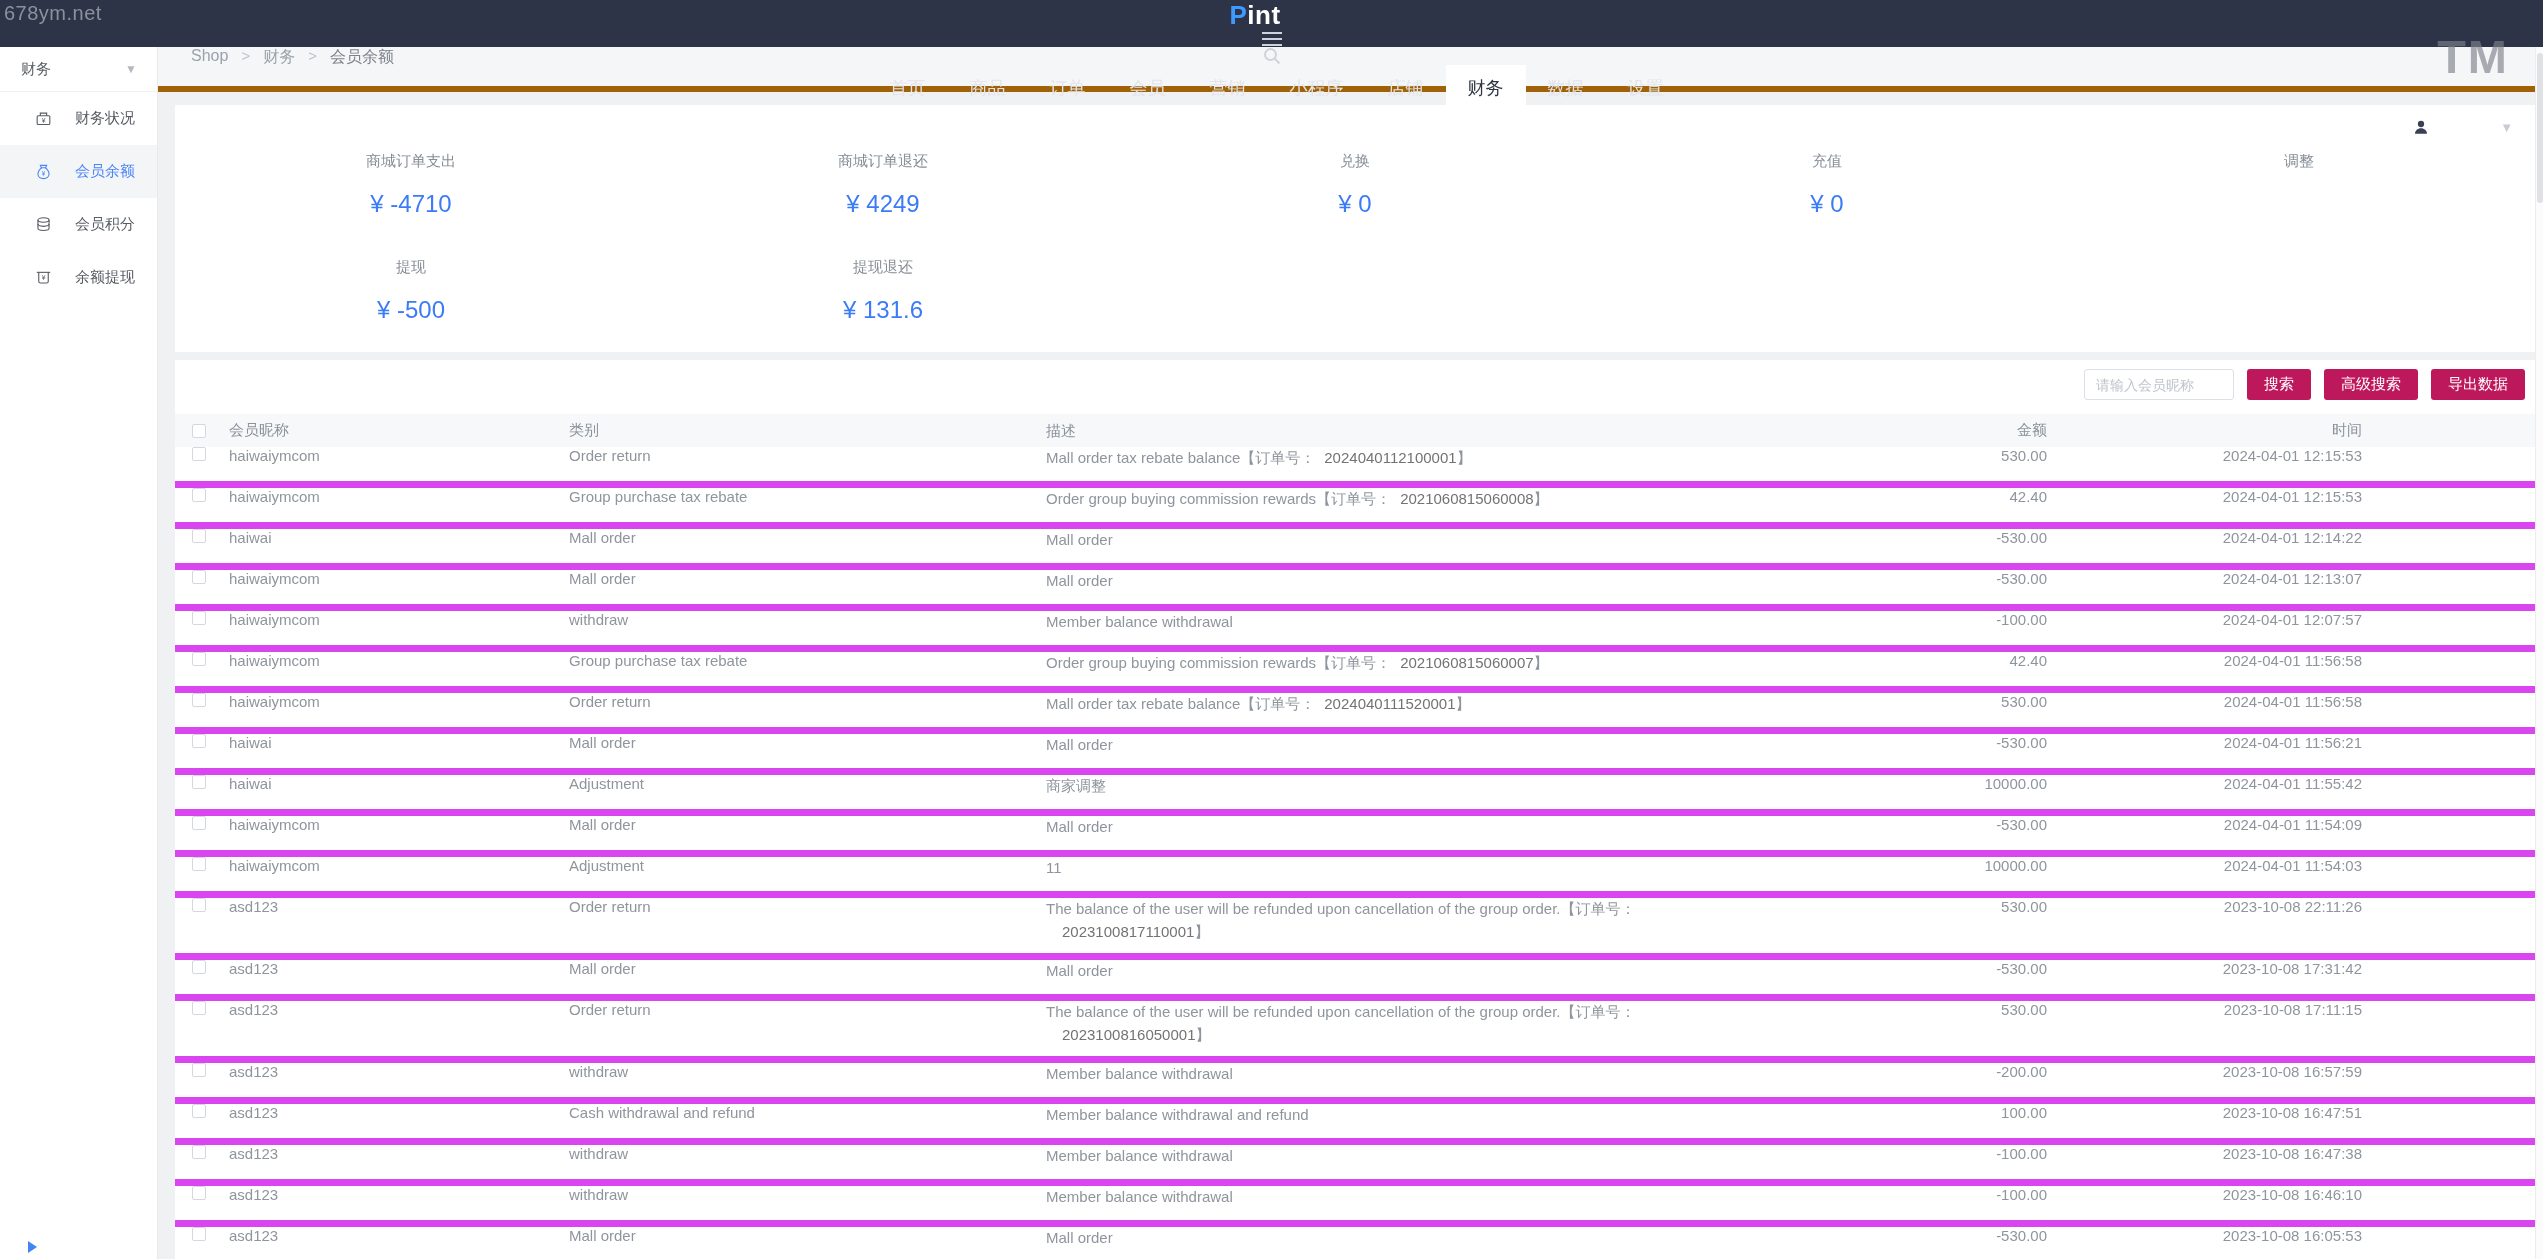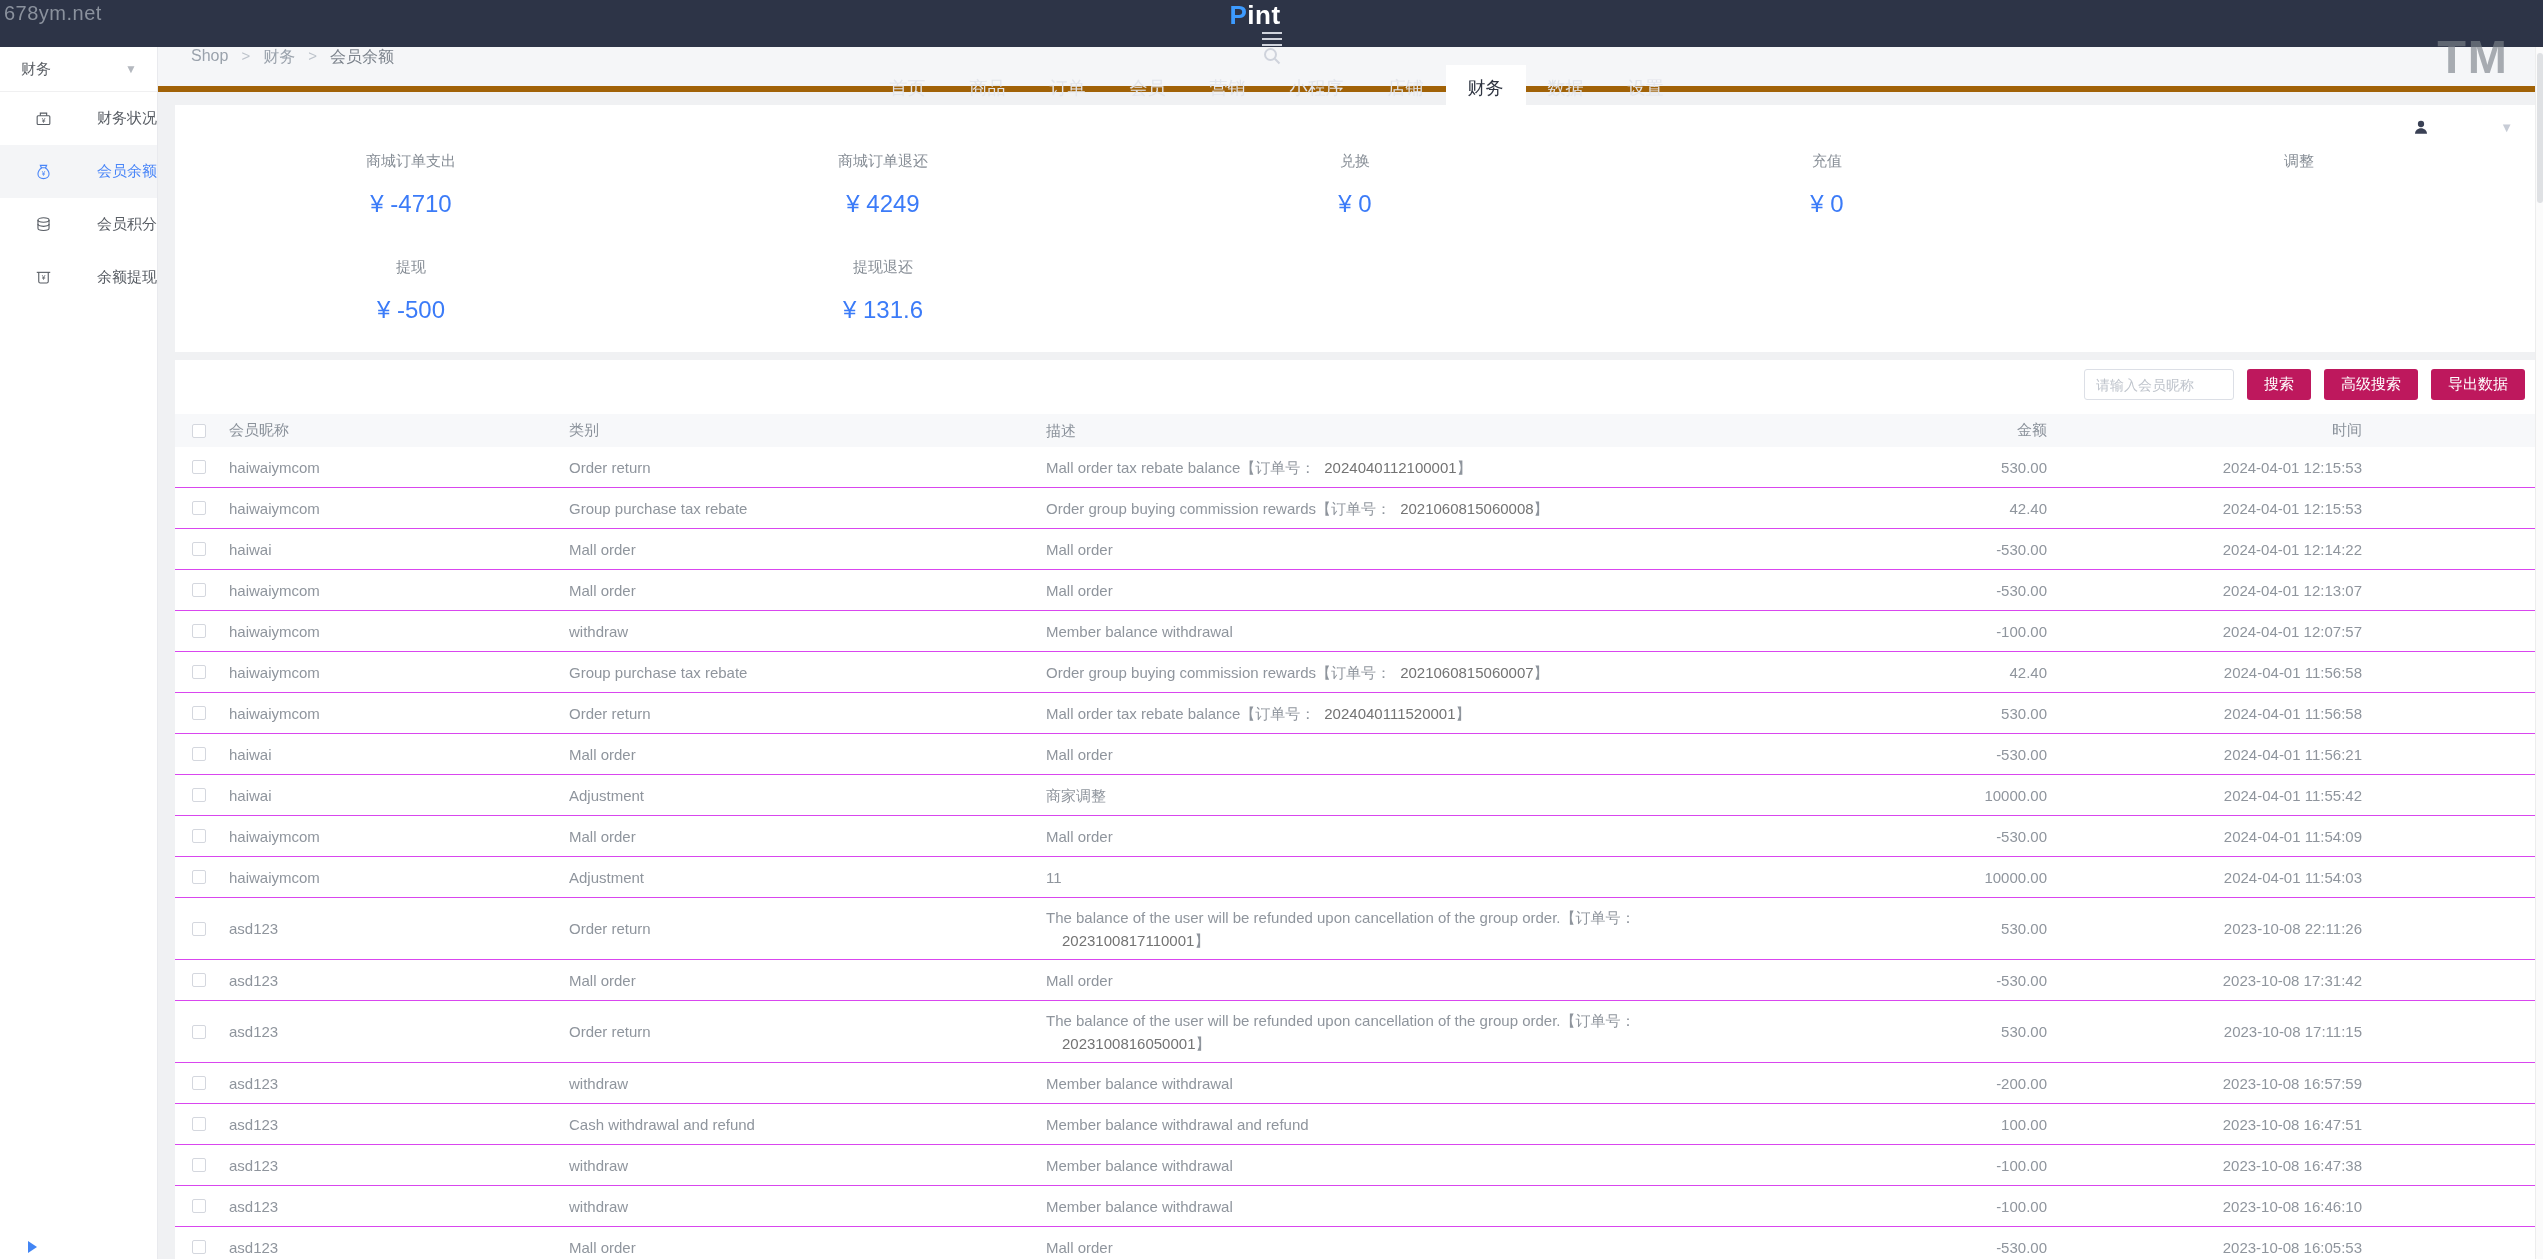--- a/index.html
+++ b/index.html
@@ -32,21 +32,21 @@
                color:rgba(170,176,186,.75); letter-spacing:.5px; }
   .wm-tm { position:absolute; top:33px; right:34px; z-index:20; font-size:47px; font-weight:bold;
            color:rgba(125,130,138,.65); line-height:1; letter-spacing:2px; }
   
   .sidebar { position:absolute; top:47px; left:0; bottom:0; width:158px; background:#fff;
              border-right:1px solid #e9eaee; z-index:2; }
   .sidebar-header { height:45px; display:flex; align-items:center; justify-content:space-between;
                     padding:0 20px 0 21px; font-size:15px; color:#5c6066; border-bottom:1px solid #f0f0f1; }
   .sidebar-caret { color:#b4b8bf; font-size:12px; }
   .side-item { height:53px; display:flex; align-items:center; padding-left:34px; gap:22px;
-               font-size:15px; color:#585d64; cursor:pointer;justify-content:space-between; }
+               font-size:15px; color:#585d64; cursor:pointer; }
   .side-item.active { background:#f4f5f7; color:#4a86f8; }
   .side-icon { width:19px; height:19px; display:flex; align-items:center; }
   .side-icon svg { width:19px; height:19px; }
   
   .main { position:absolute; left:158px; top:47px; right:0; bottom:0; background:#f0f1f3; }
   .breadcrumb { height:45px; display:flex; padding-left:33px; font-size:16px;
                 color:#9aa2ac; background:#f5f6f8; border-bottom:6px solid #a16207; }
   .breadcrumb .sep { margin:0 13px; color:#bcc2ca; font-size:15px; }
   .breadcrumb .crumb-last { color:#7b828b; }
   
@@ -61,21 +61,21 @@
                 padding:9px 10px 0 0; }
   .search-input { width:150px; height:31px; border:1px solid #dcdfe6; border-radius:3px;
                   padding:0 11px; font-size:14px; color:#555; outline:none;
                   font-family:"Liberation Sans",sans-serif; }
   .search-input::placeholder { color:#bfc4cc; }
   .btn { height:31px; padding:0 17px; background:#be185d; color:#fff; border:none; border-radius:3px;
          font-size:15px; cursor:pointer; font-family:"Liberation Sans",sans-serif; }
   
   .thead { display:flex; align-items:center; height:33px; margin-top:14px; background:#f7f8fa;
            font-size:15px; color:#8b929b; }
-  .trow { display:flex; align-items:center; min-height:41px; border-bottom:1px solid #d946ef;
+  .trow { display:flex; align-items:flex-start; min-height:41px; border-bottom:7px solid #d946ef;
           font-size:15px; color:#8f959d; }
   .trow.tall { min-height:62px; }
   .c-check { flex:0 0 23px; padding-left:17px; display:flex; align-items:center; }
   .c-name  { flex:0 0 363px; padding-left:23px; }
   .c-cat   { flex:0 0 477px; }
   .c-desc  { flex:1 1 auto; line-height:21px; }
   .c-amt   { flex:0 0 172px; text-align:right; }
   .c-time  { flex:0 0 315px; text-align:right; }
   .c-fill  { flex:0 0 173px; }
   .checkbox { width:14px; height:14px; border:1px solid #d4d7de; border-radius:2px; background:#fff;

